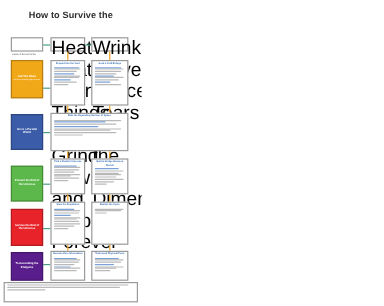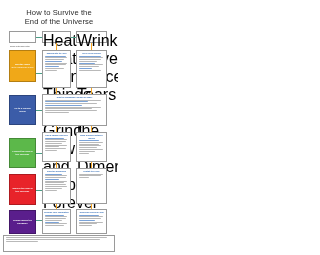--- a/index.html
+++ b/index.html
@@ -9,21 +9,21 @@
     font-family:"Liberation Sans", sans-serif;
     overflow:hidden;
     position:relative;
   }
   #sheet{position:relative;width:118px;height:255px;overflow:hidden;}
 
   
   .title{
     position:absolute;left:0;top:8px;width:118px;
     text-align:center;color:#2b2b2b;
-    font-size:7.6px;line-height:9.2px;font-weight:400;
+    font-size:7.6px;line-height:9.2px;font-weight:700;
     letter-spacing:0.1px;
   }
   .title span{display:block;}
 
   
   .card{
     position:absolute;background:#ffffff;
     border:0.7px solid #9a9a9a;
     box-sizing:border-box;
     overflow:hidden;
@@ -70,21 +70,20 @@
     border:0.7px solid #9a9a9a;background:#fff;box-sizing:border-box;
   }
 </style>
 </head>
 <body>
 
 <div id="sheet">
 
   <div class="title">
     <span>How to Survive the</span>
-    <span>End of the Universe</span>
   </div>
 
   <div class="hcard" style="left:9px;top:31px;width:27px;height:12px;">
     <span class="hd" style="color:#3a3a3a;font-size:1.9px;line-height:2.6px;padding-top:2.5px;">Cause of the End of the Universe</span>
   </div>
   <div class="hconn green" style="left:36px;top:36.5px;width:6px;"></div>
 
   <div class="hcard" style="left:42px;top:31px;width:29px;height:12px;">
     <span class="hd">Heat Death Scenario</span>
     <span class="sub">Things Slowly Grind Down and Stop Forever</span>

